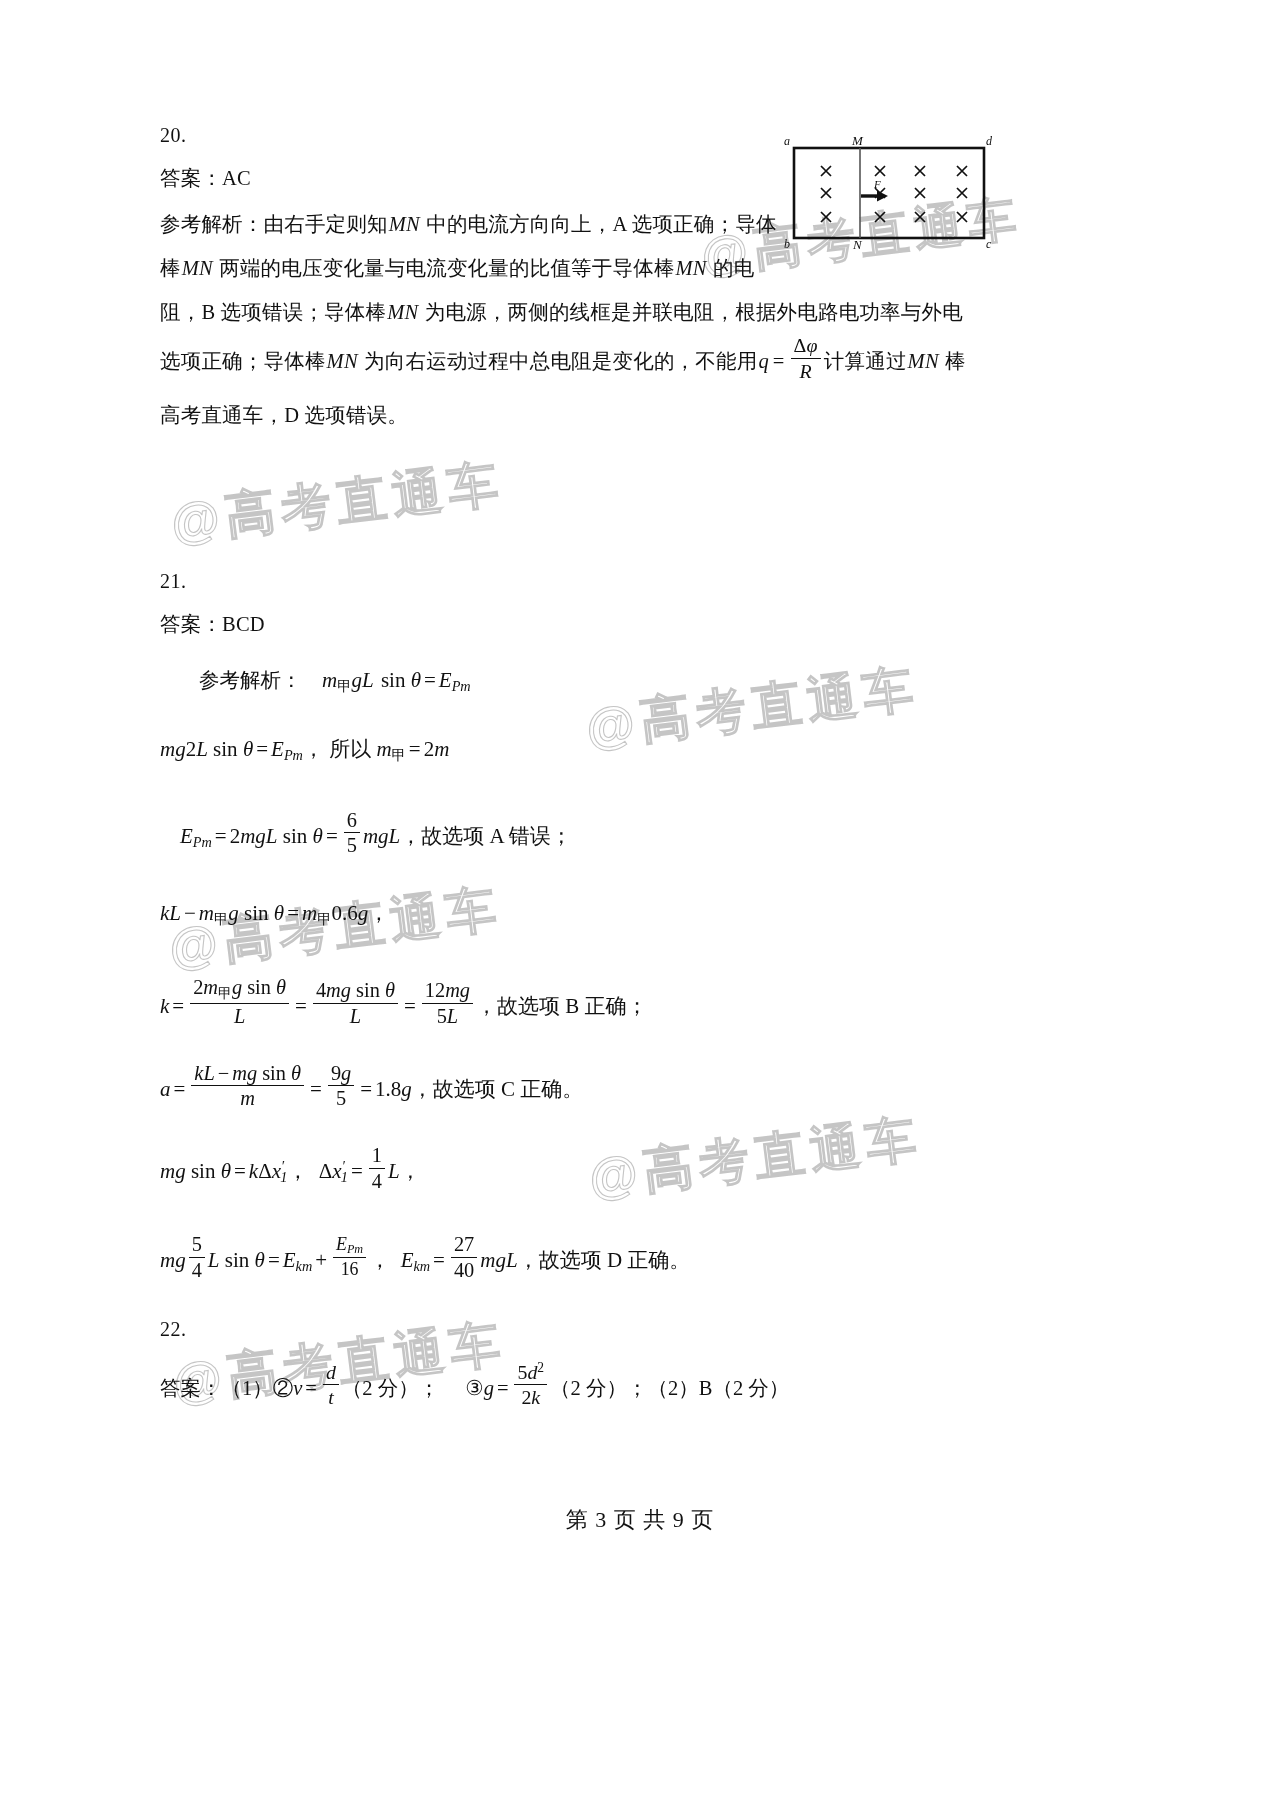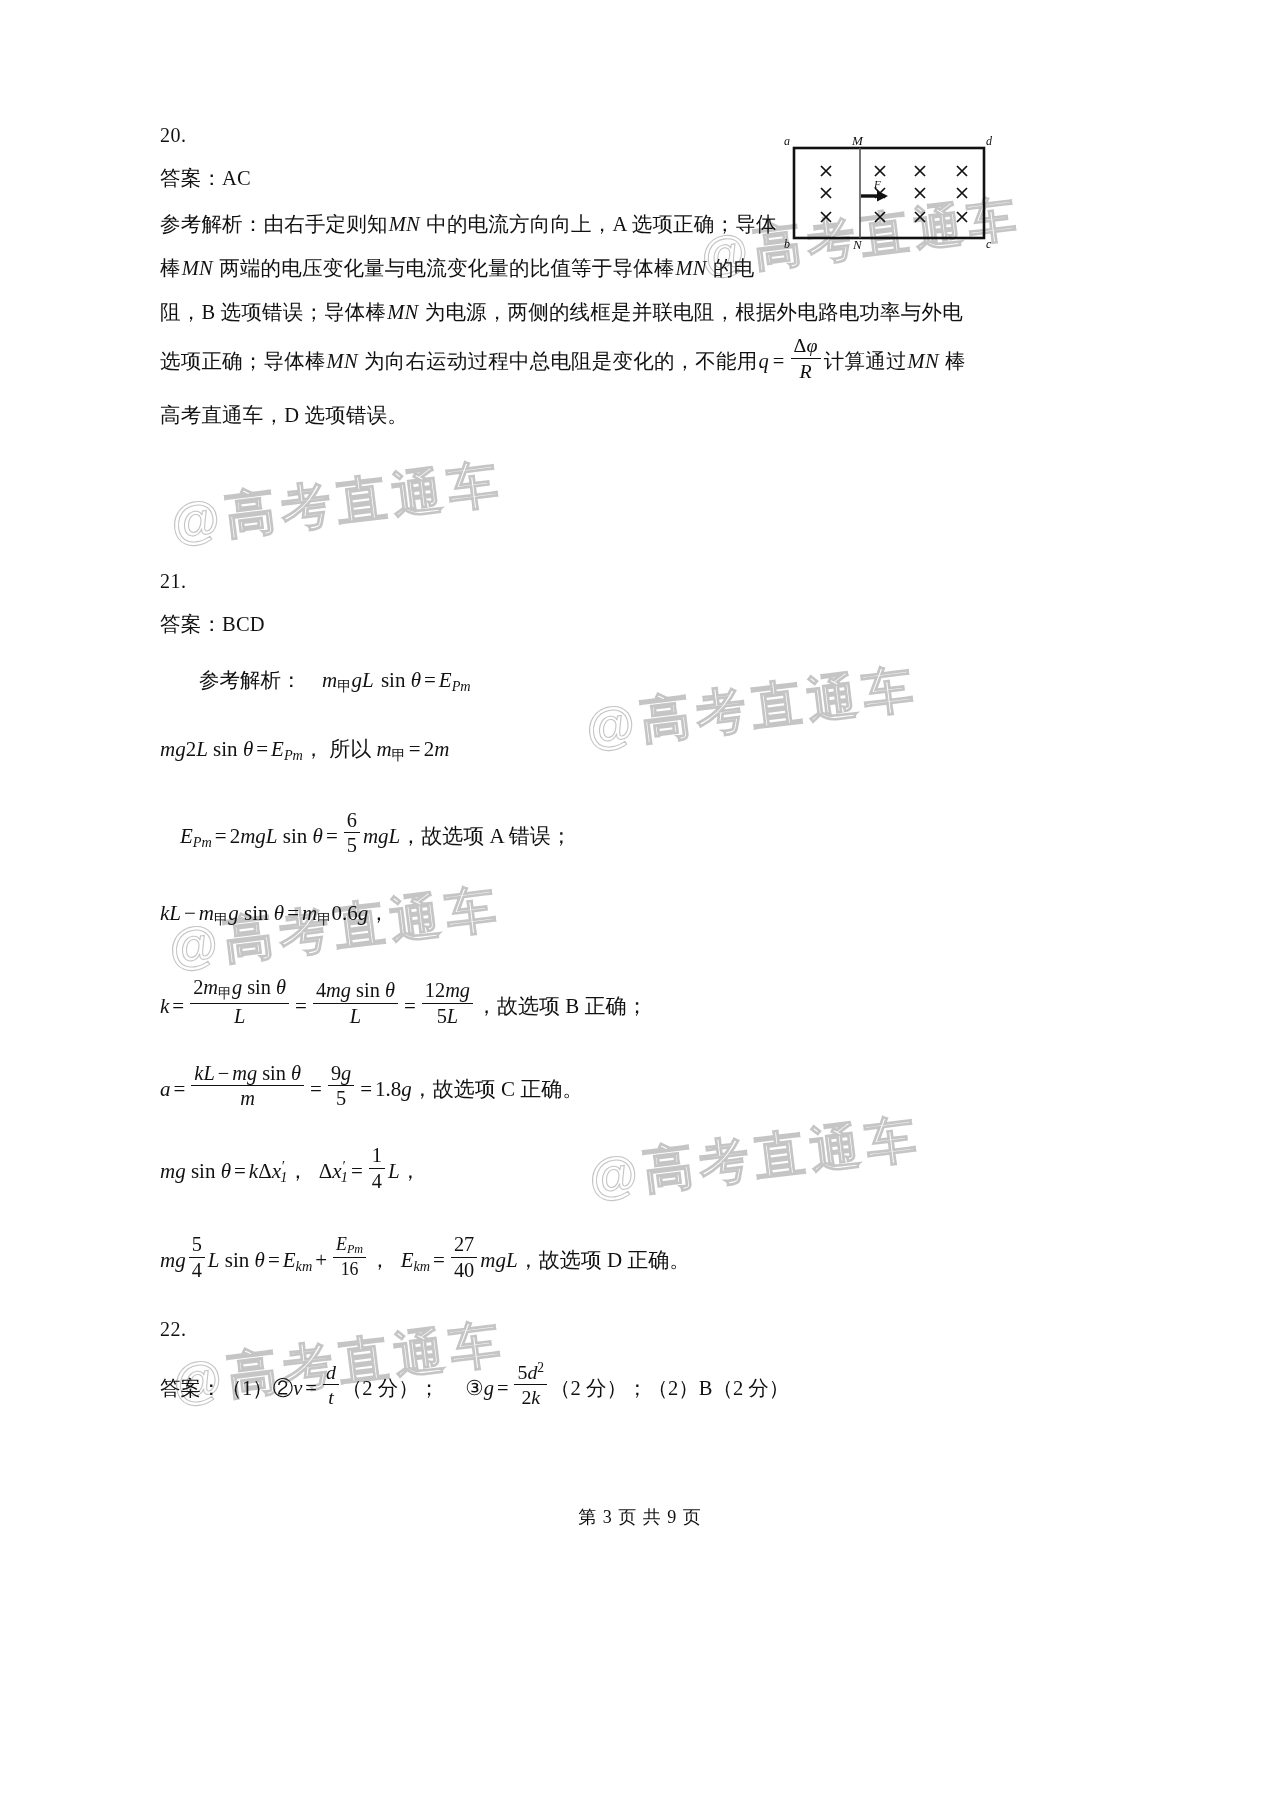--- a/index.html
+++ b/index.html
@@ -117,21 +117,21 @@
     color: transparent;
   }
 
   
   .footer {
     position: absolute;
     left: 0;
     top: 1505px;
     width: 1280px;
     text-align: center;
-    font-size: 18px;
+    font-size: 22px;
     letter-spacing: 1px;
   }
 </style>
 </head>
 <body>
 
 <div class="page">
 
   <div class="wm" style="left:170px; top:470px; font-size:50px; transform:rotate(-7deg);">@高考直通车</div>
   <div class="wm" style="left:585px; top:675px; font-size:50px; transform:rotate(-7deg);">@高考直通车</div>

